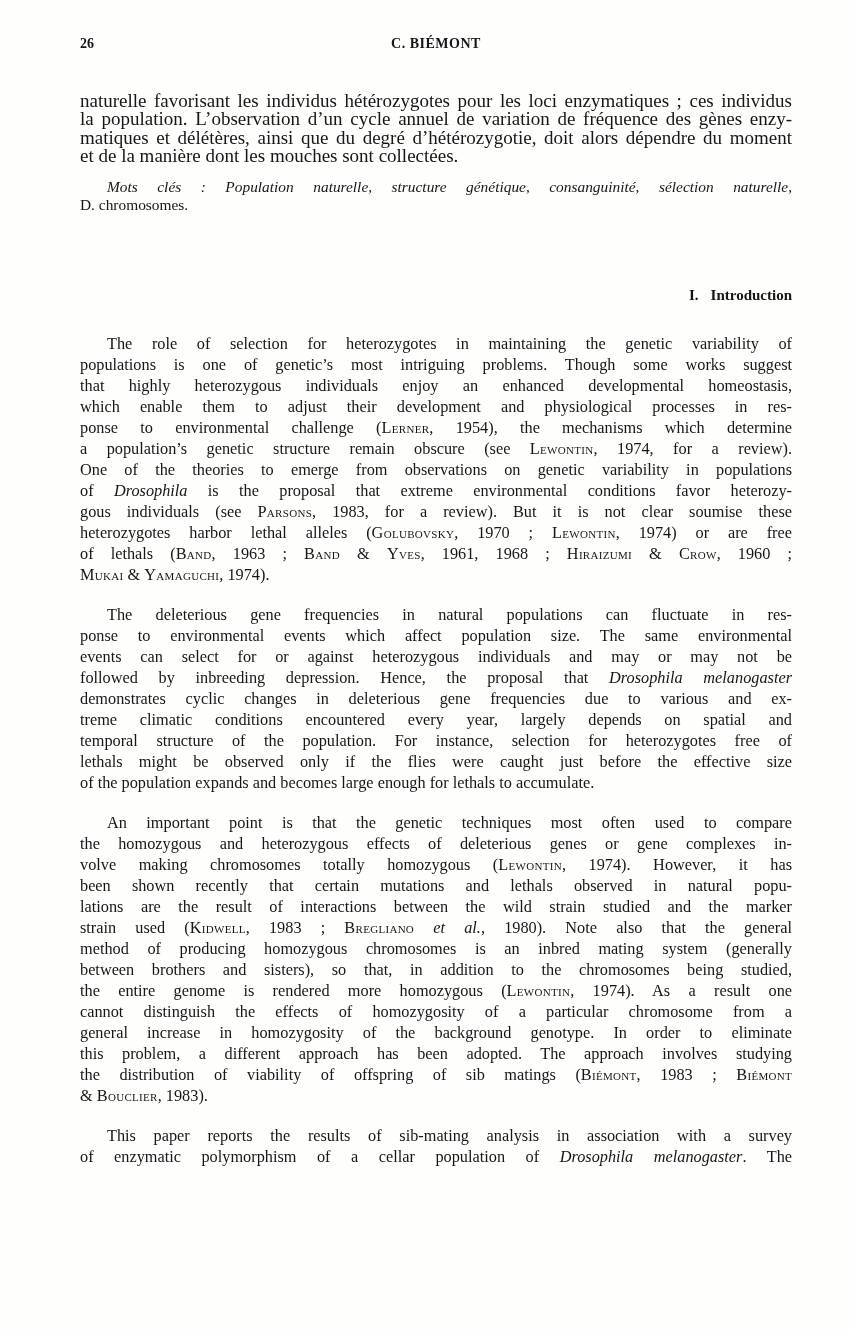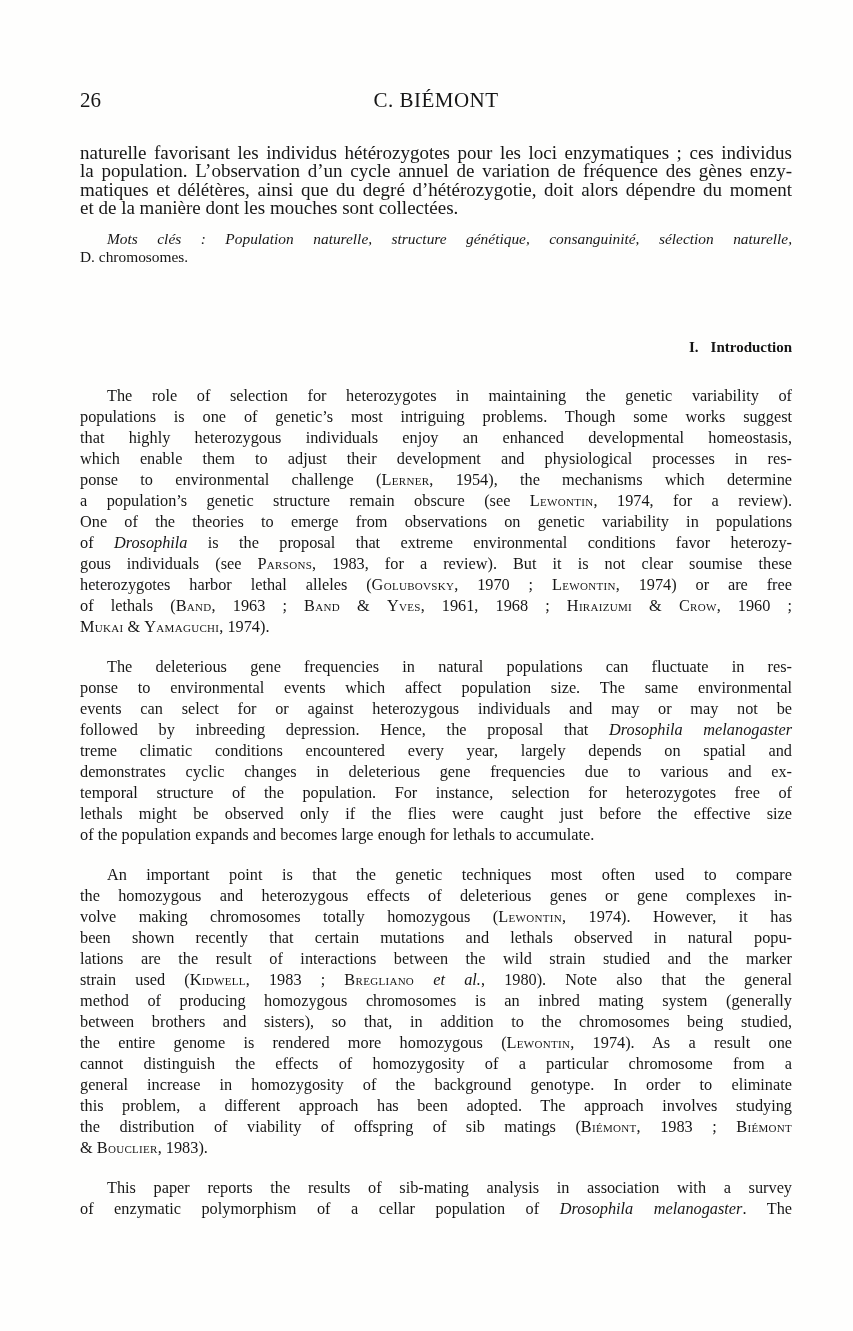--- a/index.html
+++ b/index.html
@@ -17,24 +17,24 @@
     box-sizing: border-box;
   }
   .textblock {
     position: absolute;
     left: 80px; top: 0;
     width: 712px;
   }
   
   .pageheader {
     position: relative;
-    margin-top: 88px;
+    margin-top: 36px;
     height: 20px;
-    font-size: 21px;
-    font-weight: 400;
+    font-size: 14px;
+    font-weight: 700;
   }
   .page-number { position: absolute; left: 0; top: 0; }
   .running-head { display: block; text-align: center; letter-spacing: 0.5px; }
 
   
   .line {
     text-align: justify;
     text-align-last: justify;
     white-space: normal;
   }
@@ -113,22 +113,22 @@
           <div class="line"><span>gous individuals (see </span><span class="st-sc">Parsons</span><span>, 1983, for a review). But it is not clear soumise these</span></div>
           <div class="line"><span>heterozygotes harbor lethal alleles (</span><span class="st-sc">Golubovsky</span><span>, 1970 ; </span><span class="st-sc">Lewontin</span><span>, 1974) or are free</span></div>
           <div class="line"><span>of lethals (</span><span class="st-sc">Band</span><span>, 1963 ; </span><span class="st-sc">Band</span><span> &amp; </span><span class="st-sc">Yves</span><span>, 1961, 1968 ; </span><span class="st-sc">Hiraizumi</span><span> &amp; </span><span class="st-sc">Crow</span><span>, 1960 ;</span></div>
           <div class="line last"><span class="st-sc">Mukai</span><span> &amp; </span><span class="st-sc">Yamaguchi</span><span>, 1974).</span></div>
         </div>
         <div class="para">
           <div class="line indent"><span>The deleterious gene frequencies in natural populations can fluctuate in res-</span></div>
           <div class="line"><span>ponse to environmental events which affect population size. The same environmental</span></div>
           <div class="line"><span>events can select for or against heterozygous individuals and may or may not be</span></div>
           <div class="line"><span>followed by inbreeding depression. Hence, the proposal that </span><span class="st-i">Drosophila melanogaster</span></div>
+          <div class="line"><span>demonstrates cyclic changes in deleterious gene frequencies due to various and ex-</span></div>
           <div class="line"><span>treme climatic conditions encountered every year, largely depends on spatial and</span></div>
-          <div class="line"><span>demonstrates cyclic changes in deleterious gene frequencies due to various and ex-</span></div>
           <div class="line"><span>temporal structure of the population. For instance, selection for heterozygotes free of</span></div>
           <div class="line"><span>lethals might be observed only if the flies were caught just before the effective size</span></div>
           <div class="line last"><span>of the population expands and becomes large enough for lethals to accumulate.</span></div>
         </div>
         <div class="para">
           <div class="line indent"><span>An important point is that the genetic techniques most often used to compare</span></div>
           <div class="line"><span>the homozygous and heterozygous effects of deleterious genes or gene complexes in-</span></div>
           <div class="line"><span>volve making chromosomes totally homozygous (</span><span class="st-sc">Lewontin</span><span>, 1974). However, it has</span></div>
           <div class="line"><span>been shown recently that certain mutations and lethals observed in natural popu-</span></div>
           <div class="line"><span>lations are the result of interactions between the wild strain studied and the marker</span></div>

